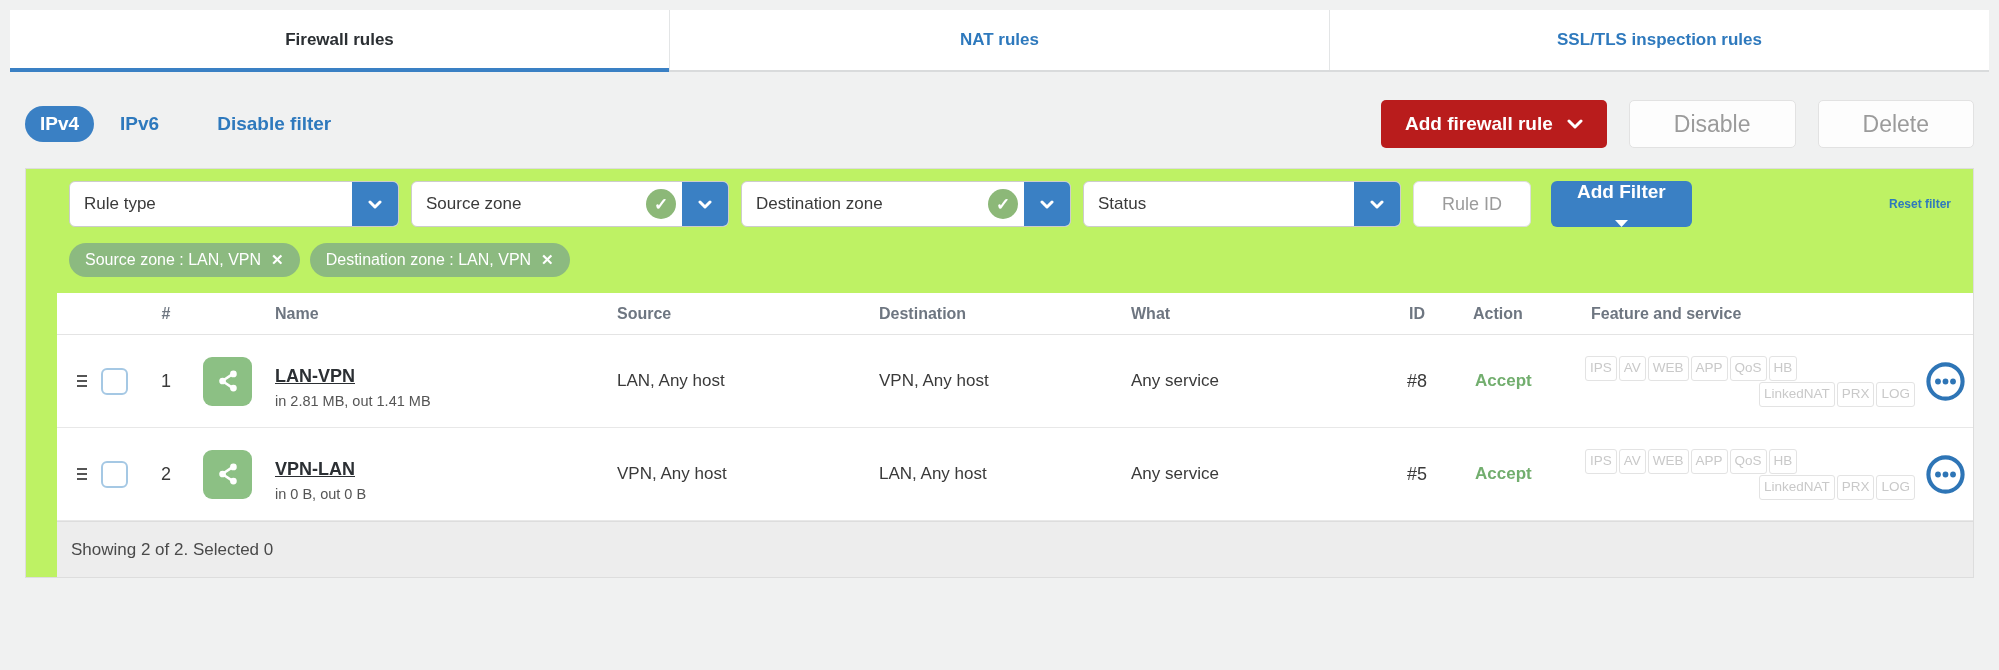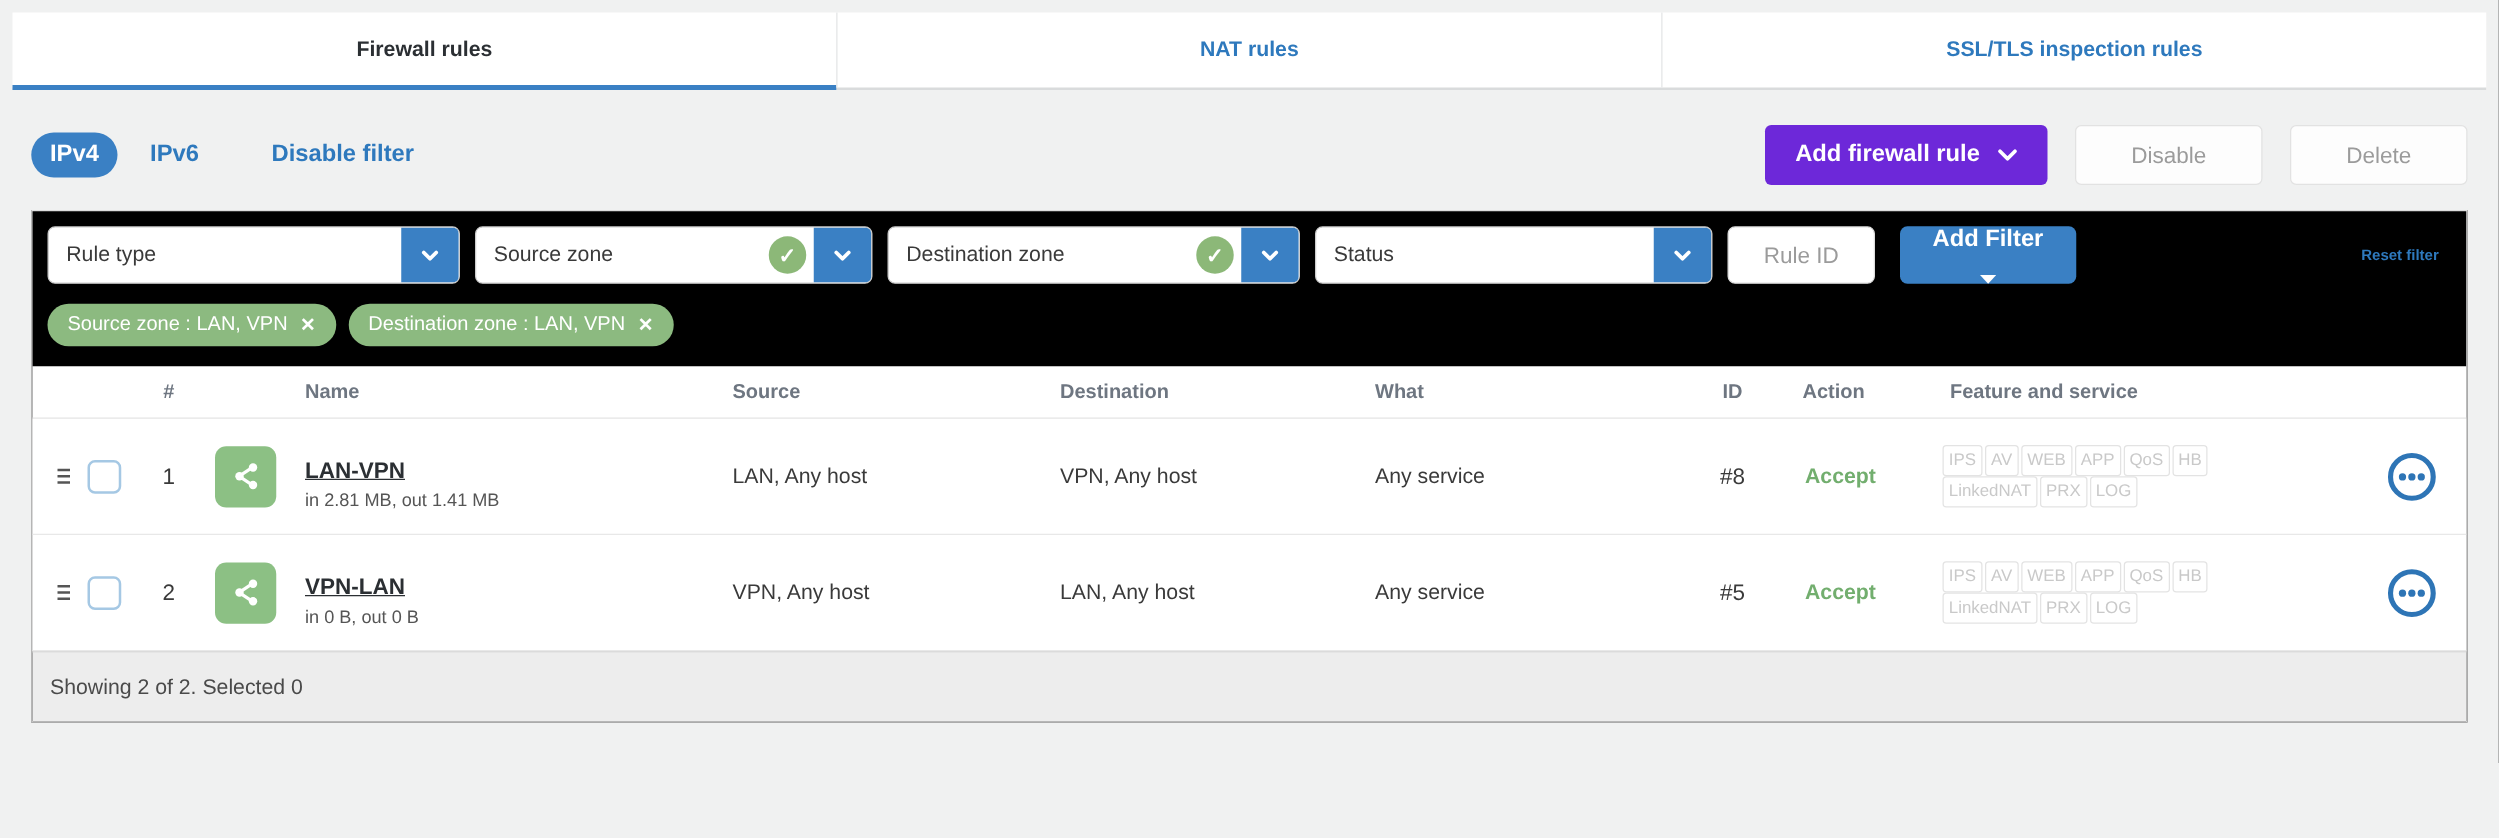--- a/index.html
+++ b/index.html
@@ -40,35 +40,36 @@
     border-radius:20px; padding:7px 15px; cursor:pointer;
   }
   .iplink {
     color:#2e79bd; font-weight:bold; font-size:19px; margin-left:26px; cursor:pointer;
   }
   .disable-filter {
     color:#2e79bd; font-weight:bold; font-size:19px; margin-left:58px; cursor:pointer;
   }
   .toolbar .spacer { flex:1; }
   .btn-primary {
-    background:#6d28d9; color:#fff; border:none; border-radius:5px;
+    background:#b91c1c; color:#fff; border:none; border-radius:5px;
     font-family:inherit; font-size:19px; font-weight:bold;
     height:48px; padding:0 24px; cursor:pointer;
     display:flex; align-items:center; gap:14px;
   }
   .btn-secondary {
     background:#fdfdfd; color:#9b9b9b; border:1px solid #e2e2e2; border-radius:5px;
-    font-family:inherit; font-size:18px;
+    font-family:inherit; font-size:23px;
     height:48px; padding:0 44px; margin-left:22px; cursor:pointer;
   }
   
   .panel {
     margin:20px 25px 0;
     border:1px solid #ddd;
-    background:#000000;
+    background:#bef264;
+    padding-left:31px;
   }
   .filter-row {
     display:flex; align-items:center; gap:12px;
     padding:12px 12px 8px;
   }
   .dropdown {
     display:flex; align-items:stretch; height:46px; cursor:pointer;
     border:1px solid #ccc; border-radius:6px; background:#fff; overflow:hidden;
   }
   .dd-label {
@@ -144,21 +145,21 @@
   .rulename {
     font-size:18px; font-weight:bold; color:#2b2f33;
     text-decoration:underline; cursor:pointer; display:inline-block;margin-top:12px;
   }
   .traffic { font-size:14.5px; color:#555; margin-top:6px; }
   .cell { font-size:17px; color:#3a3a3a; padding-left:10px; }
   .idcell { text-align:center; font-size:18px; color:#3a3a3a; }
   .accept { color:#72ae6e; font-weight:bold; font-size:17px; padding-left:12px; }
   .features { padding-left:4px; line-height:1.55; }
   .feat-line1 { white-space:nowrap; }
-  .feat-line2 { white-space:nowrap; text-align:left; }
+  .feat-line2 { white-space:nowrap; text-align:right; }
   .badge {
     display:inline-block; border:1px solid #e3e3e3; border-radius:3px;
     color:#c9c9c9; font-size:13.5px; padding:1px 4px; margin-right:2px;
     background:#fff;
   }
   .menucell { display:flex; justify-content:center; }
   .menu-btn { cursor:pointer; display:flex; }
   
   .tfoot {
     background:#ededed; border-top:1px solid #ddd;

